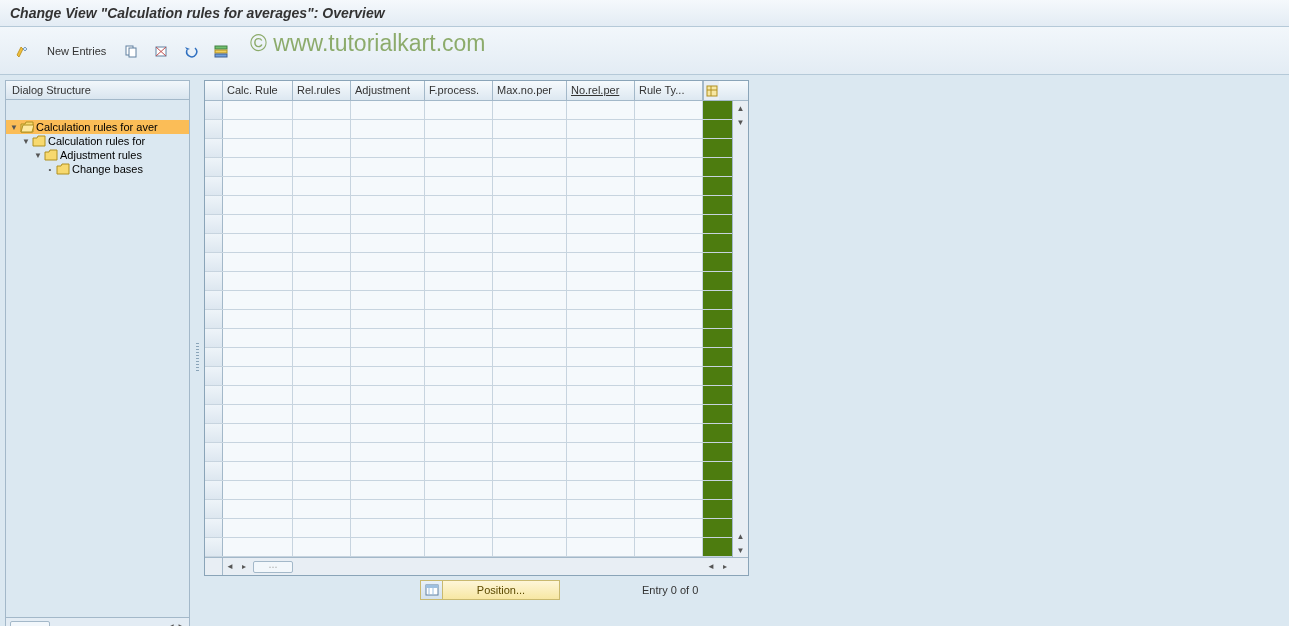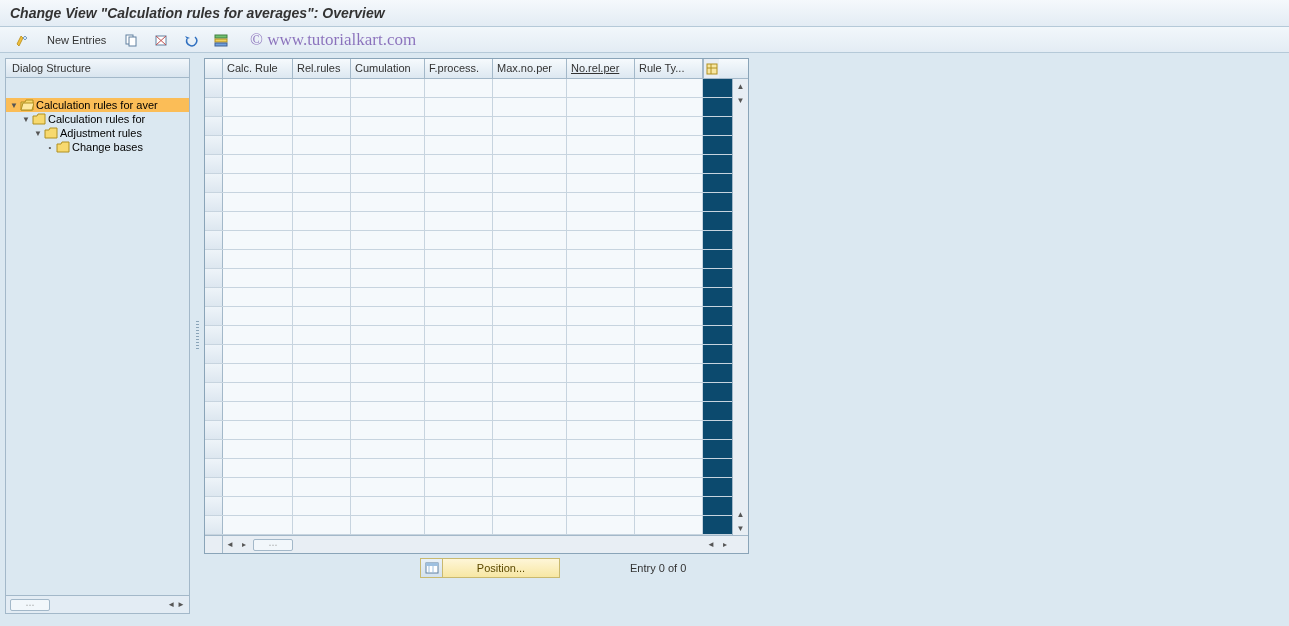--- a/index.html
+++ b/index.html
@@ -21,46 +21,46 @@
     font-size: 14px;
     color: #333;
   }
   .toolbar {
     background: linear-gradient(#f2f7fb, #e3ecf4);
     border-bottom: 1px solid #b5c9d8;
     padding: 4px 10px;
     display: flex;
     align-items: center;
     gap: 6px;
-    height: 26px;
+    height: 48px;
     position: relative;
   }
   .toolbar-btn {
     display: inline-flex;
     align-items: center;
     justify-content: center;
     border: 1px solid transparent;
     padding: 2px 4px;
     cursor: pointer;
     height: 20px;
   }
   .new-entries {
     padding: 2px 6px;
     font-size: 11px;
     color: #333;
   }
   .watermark {
     position: absolute;
     left: 250px;
     top: 30px;
-    font-size: 17px;
-    color: #4c1d95;
+    font-size: 23px;
+    color: #4d7c0f;
     opacity: 0.6;
     pointer-events: none;
-    font-family: Liberation Serif, serif;
+    font-family: Liberation Sans, sans-serif;
   }
   .main {
     display: flex;
     height: calc(100% - 60px);
     padding: 5px;
     gap: 4px;
   }
   .sidebar {
     width: 185px;
     background: #dbe8f1;
@@ -135,21 +135,21 @@
     flex: 1;
     position: relative;
     background: #dbe8f1;
   }
   .grid-wrap {
     position: absolute;
     left: 0;
     top: 0;
     width: 545px;
     border: 1px solid #8aa4b8;
-    background: #0c4a6e;
+    background: #4d7c0f;
   }
   .grid-header {
     display: flex;
     background: linear-gradient(#f6fafd,#dde8f1);
     border-bottom: 1px solid #a3b8c9;
     height: 20px;
   }
   .gh-selcol {
     width: 18px;
     border-right: 1px solid #a3b8c9;
@@ -241,21 +241,21 @@
   }
   .position-btn .pb-icon {
     width: 22px;height:100%;
     border-right:1px solid #c9b96f;
     display:flex;align-items:center;justify-content:center;
     background: linear-gradient(#e9f1f8,#d4e2ee);
   }
   .position-btn .pb-text {
     flex:1;text-align:center;
   }
-  .entry-status { font-size:11px;color:#333; }
+  .entry-status { font-size:11px;color:#333;margin-left:12px; }
 
   
   .col-calc { width: 70px; }
   .col-rel { width: 58px; }
   .col-cum { width: 74px; }
   .col-fpr { width: 68px; }
   .col-max { width: 74px; }
   .col-nor { width: 68px; text-decoration: underline; }
   .col-wage { width: 68px; }
 
@@ -360,21 +360,21 @@
   </div>
 
   <div class="splitter"></div>
 
   <div class="content">
     <div class="grid-wrap">
       <div class="grid-header">
         <div class="gh-selcol"></div>
         <div class="gh-cell col-calc">Calc. Rule</div>
         <div class="gh-cell col-rel">Rel.rules</div>
-        <div class="gh-cell col-cum">Cumulation</div>
+        <div class="gh-cell col-cum">Adjustment</div>
         <div class="gh-cell col-fpr">F.process.</div>
         <div class="gh-cell col-max">Max.no.per</div>
         <div class="gh-cell col-nor">No.rel.per</div>
         <div class="gh-cell col-wage">Rule Ty...</div>
         <div class="gh-scrollcol">
           <svg width="12" height="12">
               <rect x="1" y="1" width="10" height="10" fill="#f7e7a3" stroke="#b09020"></rect>
               <line x1="1" y1="5" x2="11" y2="5" stroke="#b09020"></line>
               <line x1="5" y1="1" x2="5" y2="11" stroke="#b09020"></line>
             </svg>

